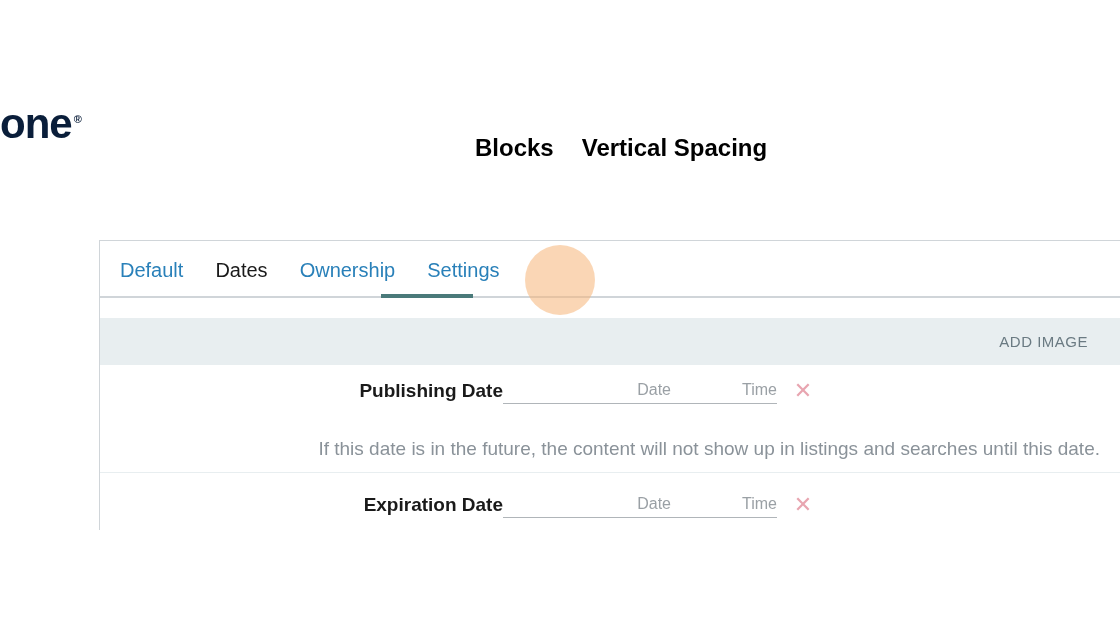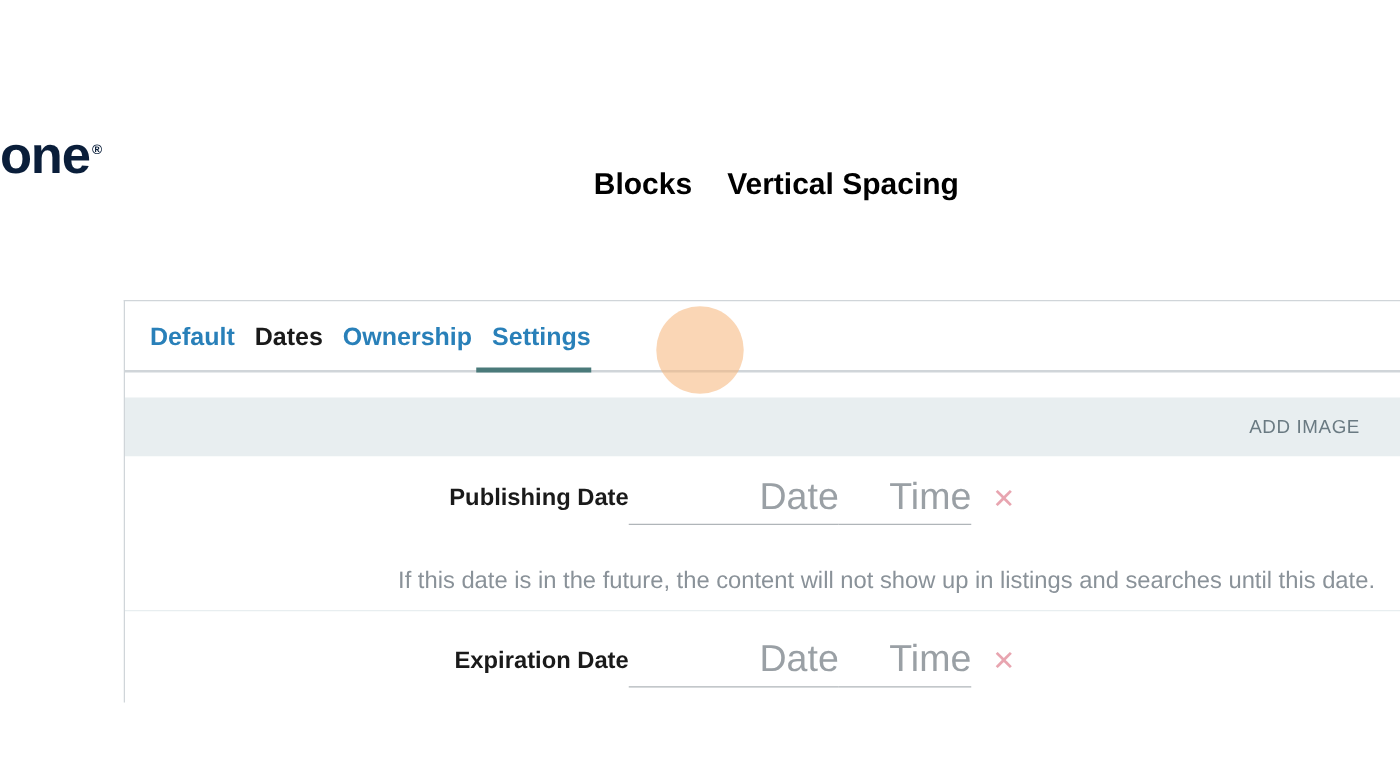--- a/index.html
+++ b/index.html
@@ -47,24 +47,23 @@
       position: absolute;
       top: 240px;
       left: 99px;
       right: 0;
       border-top: 1px solid #d0d5d9;
       border-left: 1px solid #d0d5d9;
       background: #fff;
     }
     .tabs {
       display: flex;
-      gap: 16px;
+      gap: 32px;
       padding: 18px 20px 16px 20px;
       position: relative;
-      font-weight: bold;
     }
     .tab {
       font-size: 20px;
       color: #2980b9;
       cursor: pointer;
     }
     .tab.active {
       color: #1a1a1a;
     }
     .tab-underline {
@@ -117,21 +116,21 @@
       flex-shrink: 0;
     }
     .datetime-group {
       display: flex;
       align-items: center;
       gap: 0;
     }
     .dt-input {
       border: none;
       border-bottom: 1px solid #b0b5b9;
-      font-size: 30px;
+      font-size: 16px;
       color: #999;
       padding: 4px 0;
       background: transparent;
       outline: none;
       font-family: inherit;
     }
     .dt-input::placeholder {
       color: #9aa0a5;
     }
     .dt-date {

